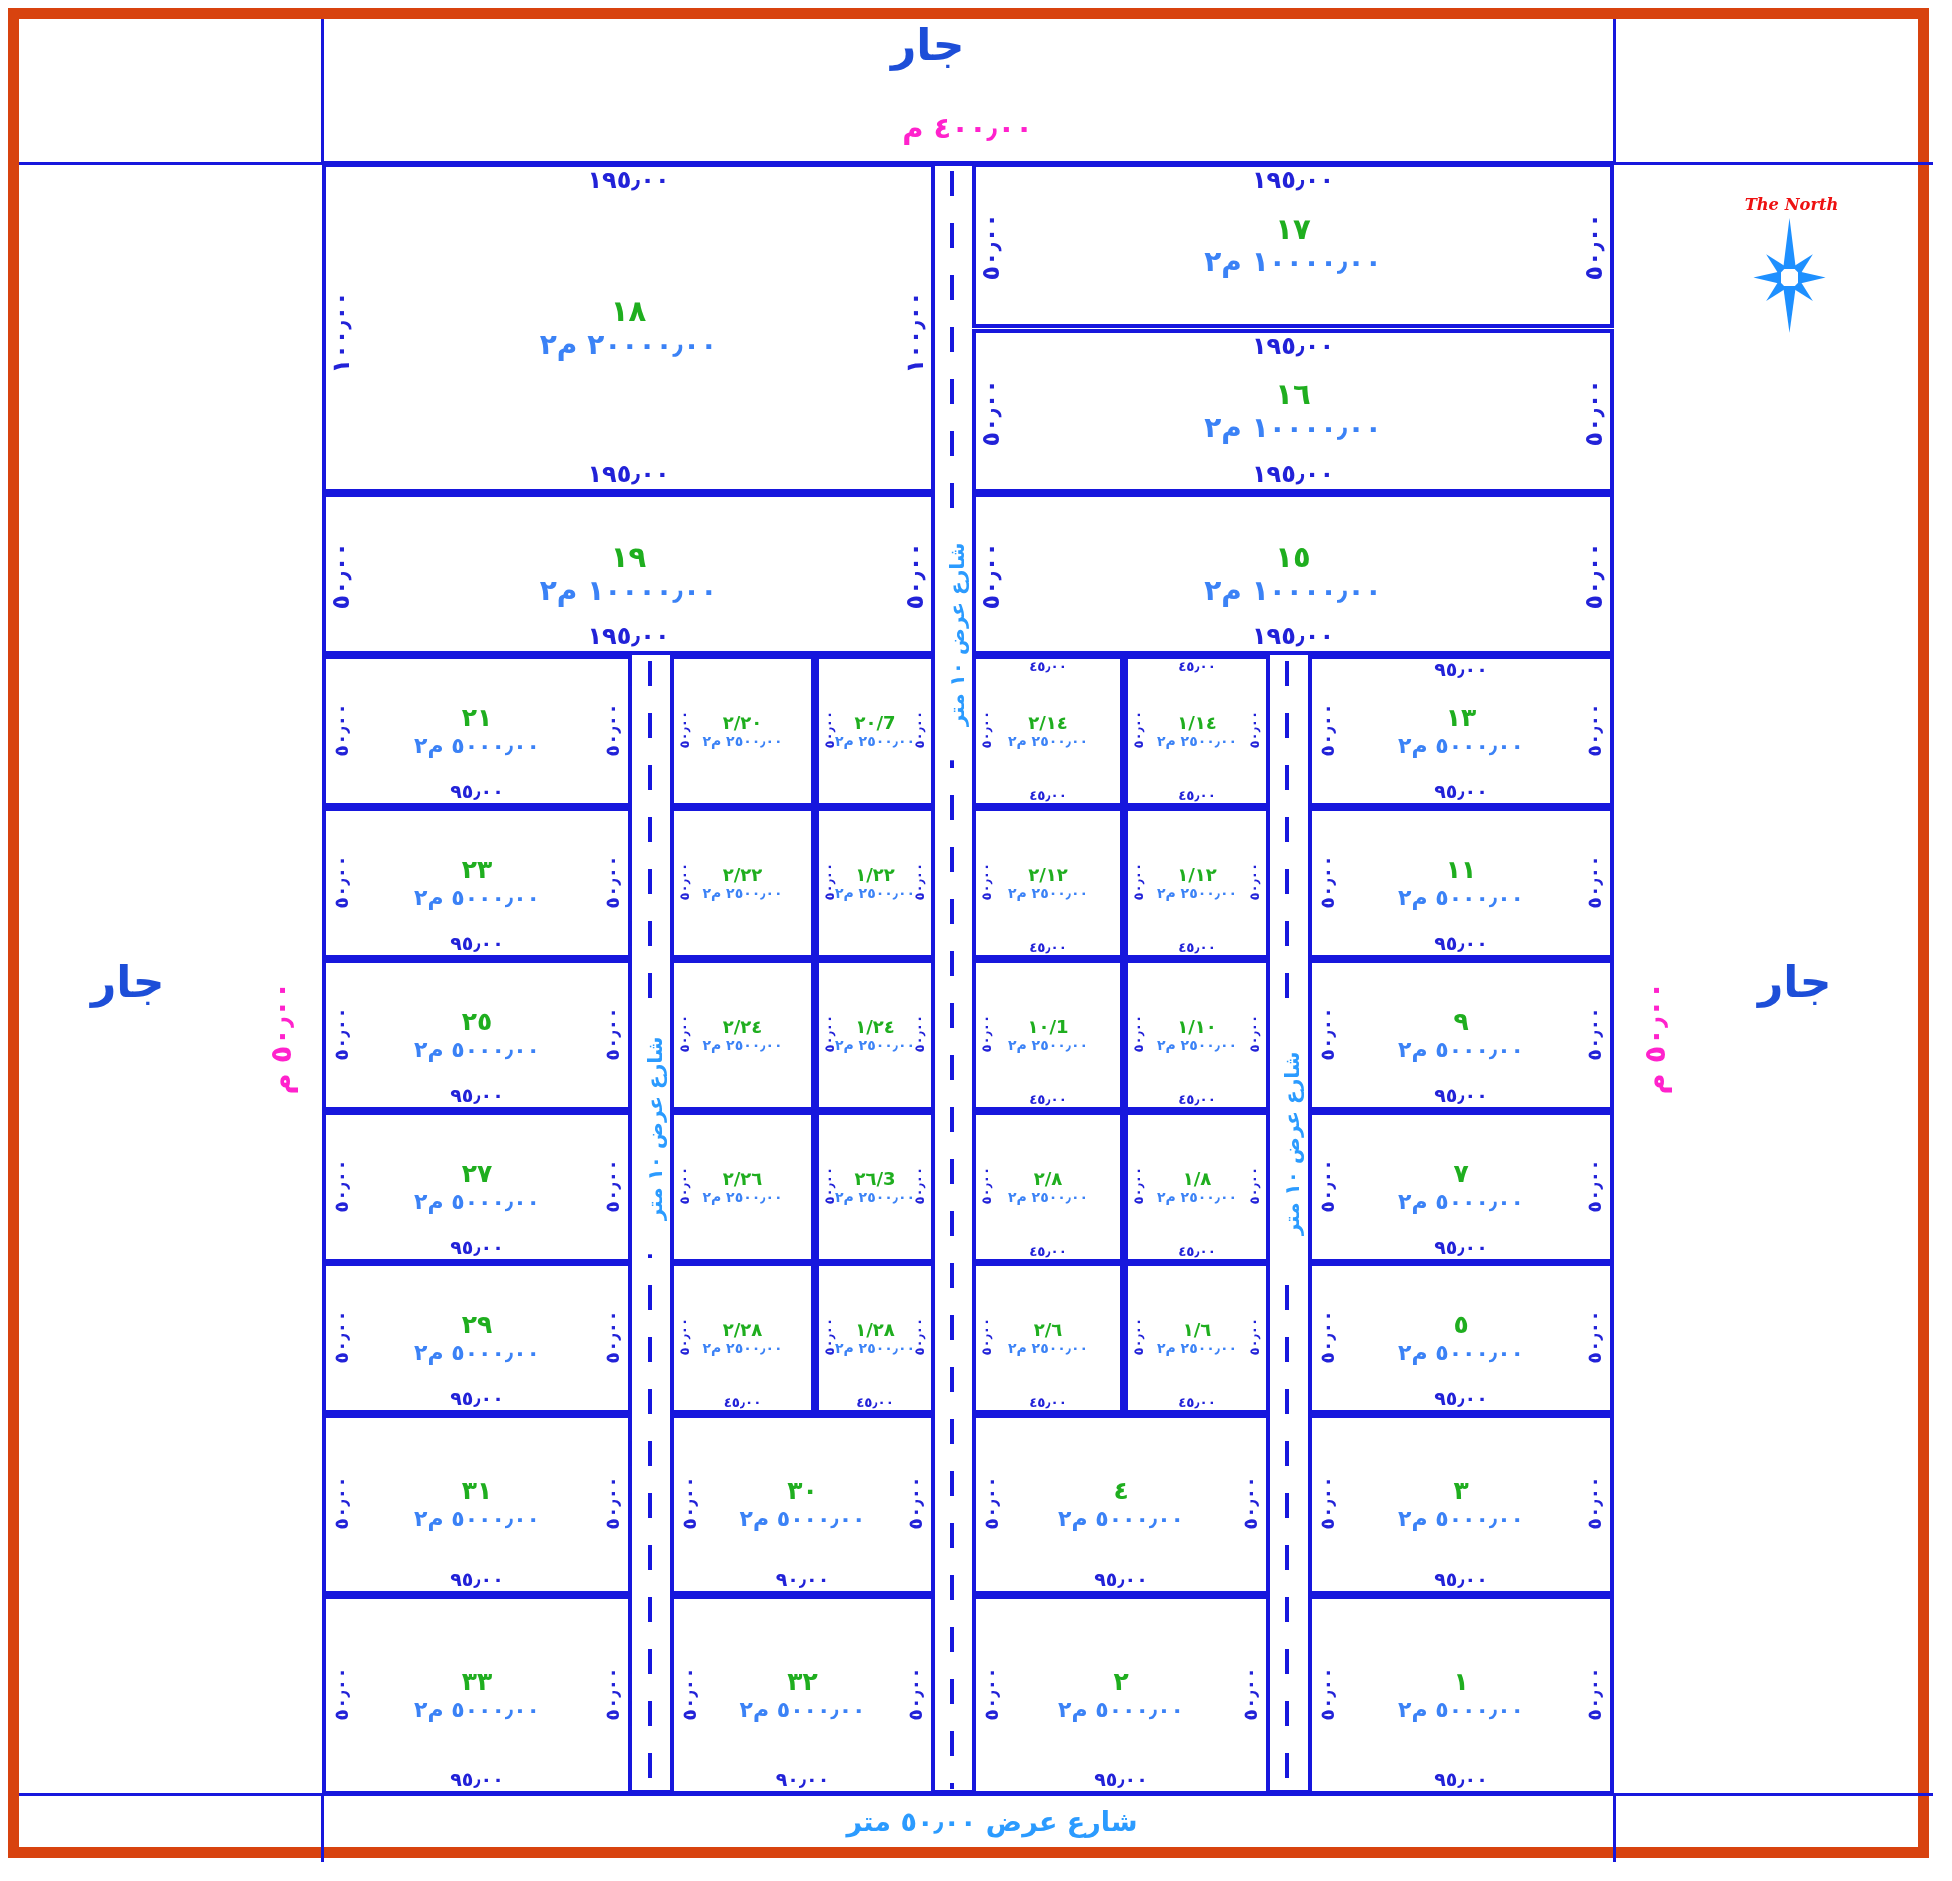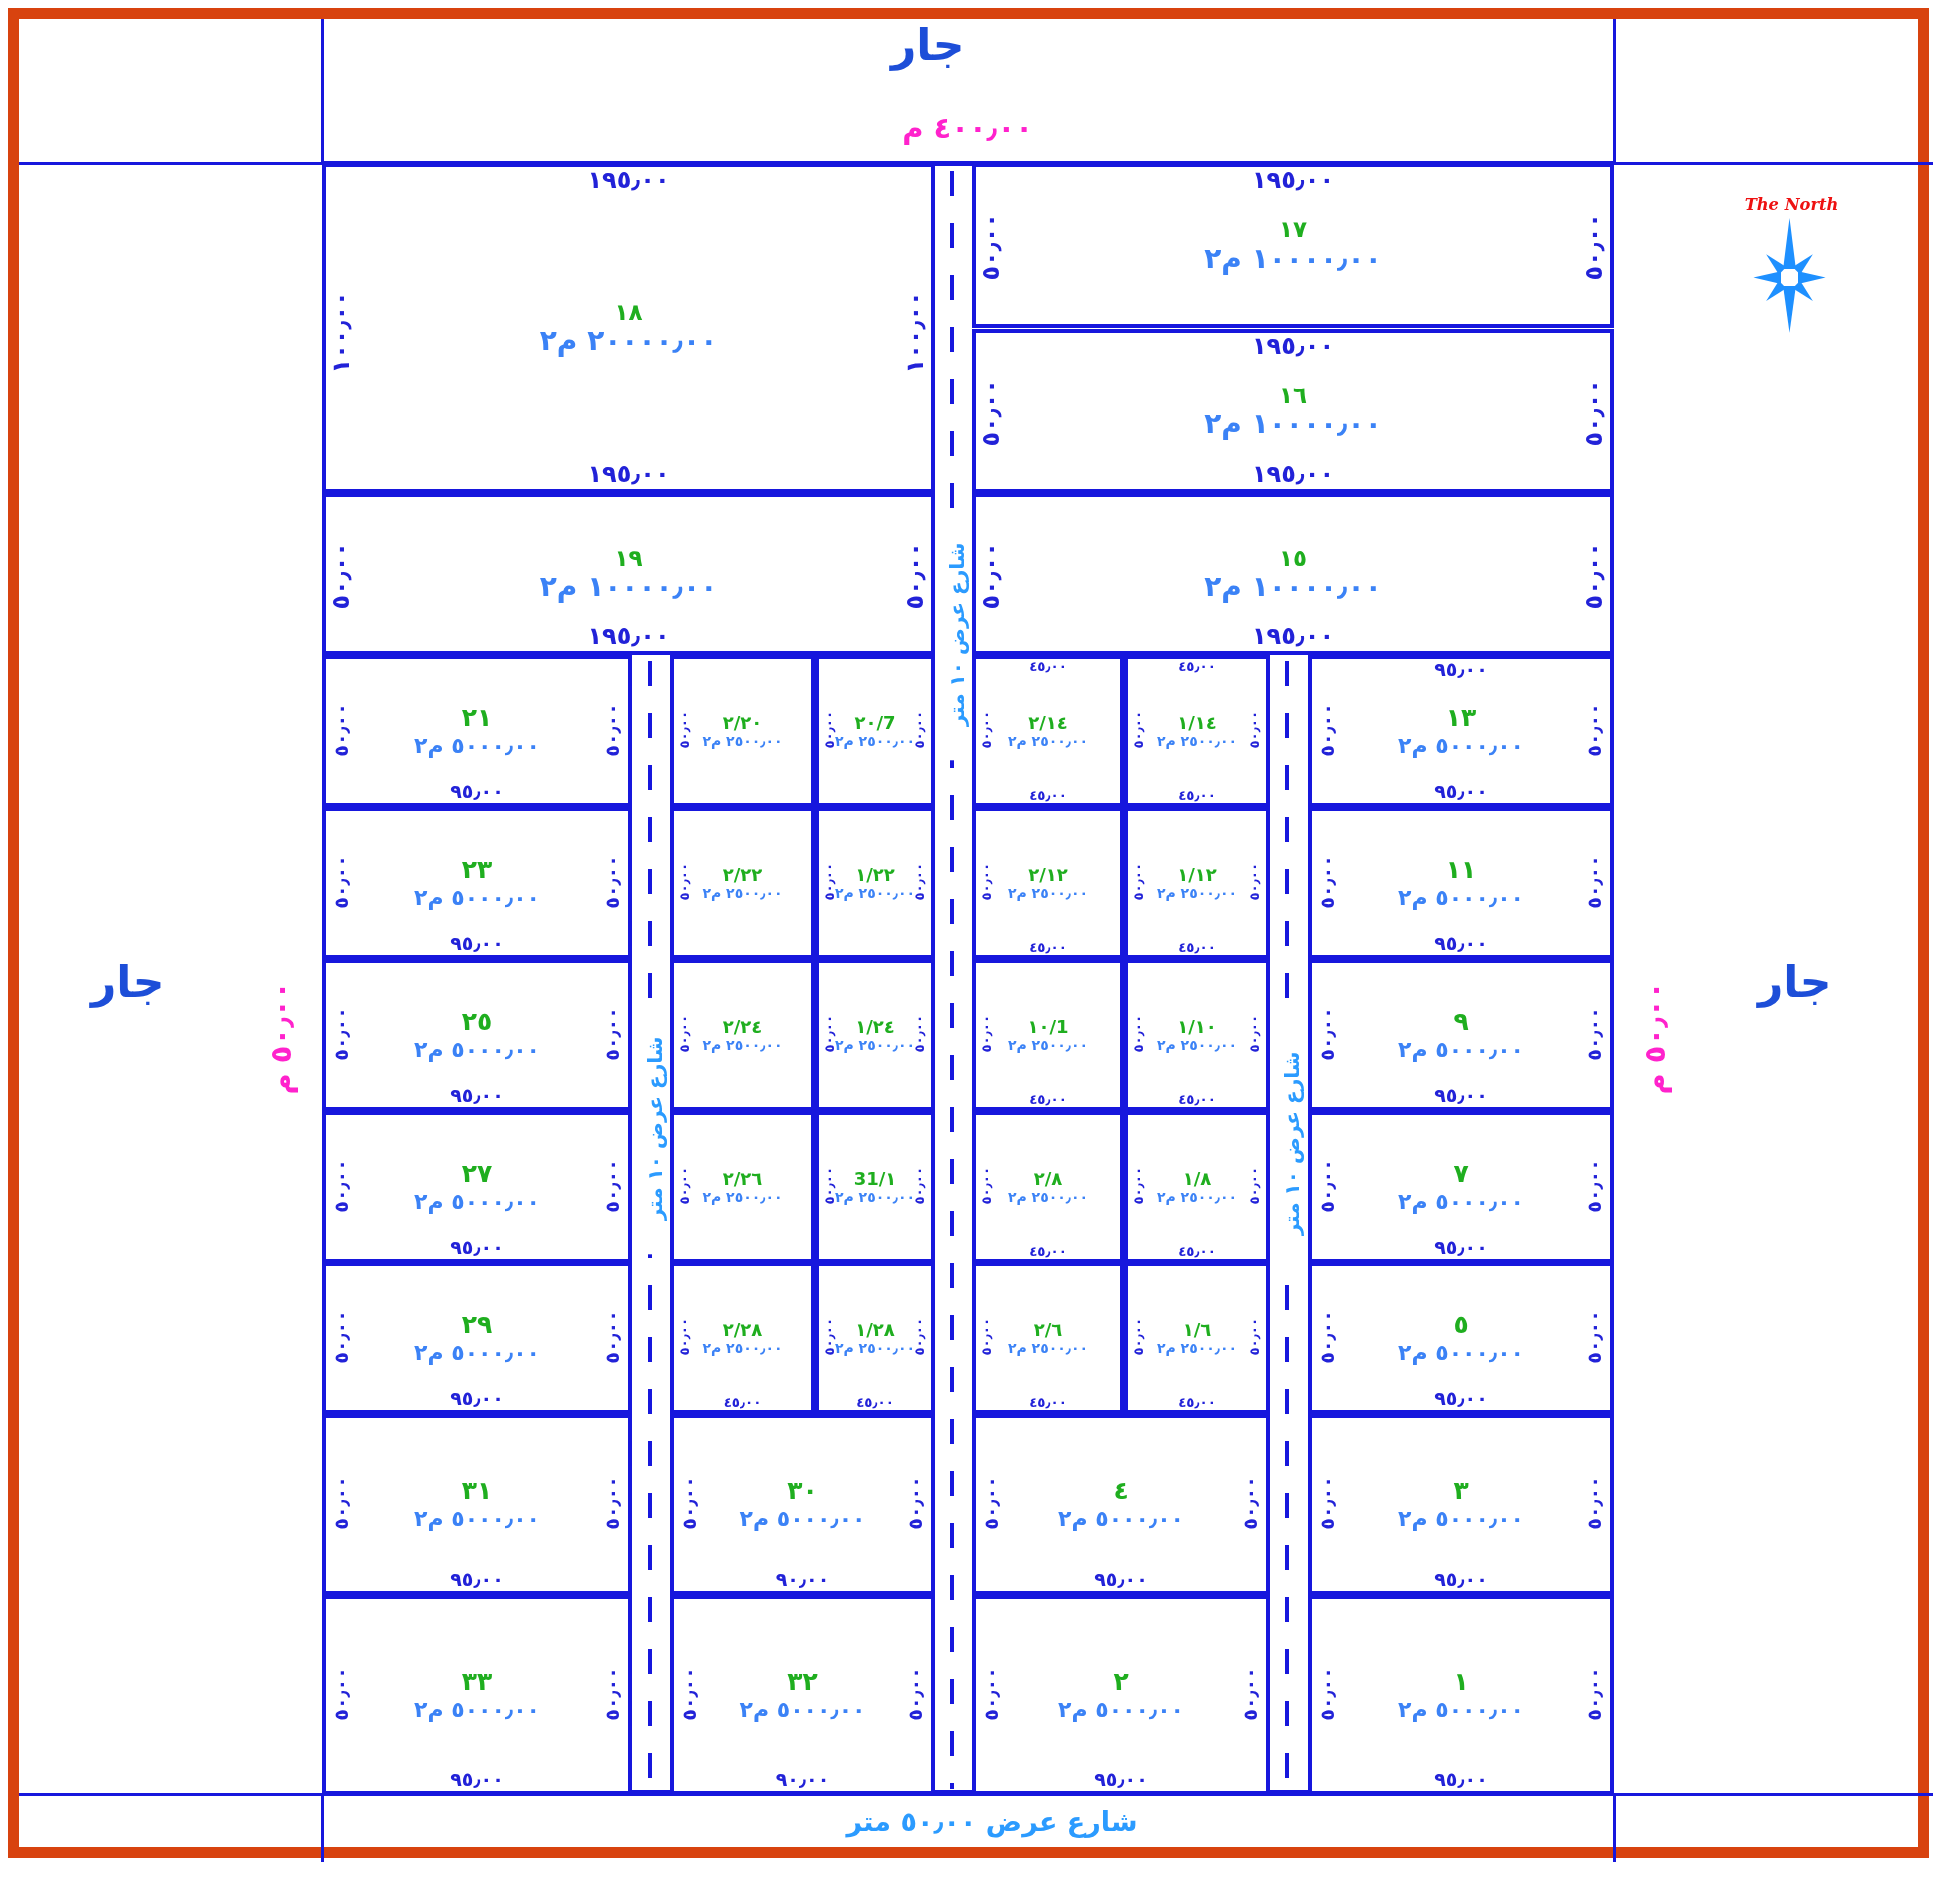--- a/index.html
+++ b/index.html
@@ -17,21 +17,21 @@
         direction:rtl;line-height:1.15}
   .p-num{color:#1fae1f}
   .p-area{color:#3b82f6;white-space:nowrap}
   .p-dim{position:absolute;color:#2222d8;white-space:nowrap}
   .p-top{top:0px;left:0;right:0;text-align:center}
   .p-bottom{bottom:0px;left:0;right:0;text-align:center}
   .p-side{top:50%;width:77px;text-align:center;transform:rotate(-90deg);margin-top:-12.5px}
   .p-left{left:-23px}
   .p-right{right:-23px}
 
-  .lg .p-num{font-size:23px}.lg .p-area{font-size:28px}.lg .p-dim{font-size:24px}
+  .lg .p-num{font-size:29px}.lg .p-area{font-size:28px}.lg .p-dim{font-size:24px}
   .md .p-num{font-size:25px}.md .p-area{font-size:22px}.md .p-dim{font-size:19px}
   .sm .p-num{font-size:18px}.sm .p-area{font-size:14px}.sm .p-dim{font-size:13.4px}
   .sm .p-side{width:58px;margin-top:-8.6px}
   .sm .p-left{left:-18px}.sm .p-right{right:-18px}
 
   
   .street-line{position:absolute;width:3.8px;
      background:repeating-linear-gradient(to bottom,#1717dd 0 25px,transparent 25px 52px)}
   .street-label{position:absolute;color:#2b9bff;font-size:20px;white-space:nowrap;
      transform:rotate(-90deg);background:#fff;padding:0 5.8px;direction:rtl;
@@ -256,21 +256,21 @@
       <div class="p-area">٥٠٠٠٫٠٠ م٢</div>
     </div>
     <div class="plot sm" dir="rtl" style="left: 670px; top: 1111px; width: 145px; height: 152px;">
       <div class="p-dim p-side p-left">٥٠٫٠٠</div>
       <div class="p-num">٢/٢٦</div>
       <div class="p-area">٢٥٠٠٫٠٠ م٢</div>
     </div>
     <div class="plot sm" dir="rtl" style="left: 815px; top: 1111px; width: 120px; height: 152px;">
       <div class="p-dim p-side p-left">٥٠٫٠٠</div>
       <div class="p-dim p-side p-right">٥٠٫٠٠</div>
-      <div class="p-num">١/31</div>
+      <div class="p-num">3/٢٦</div>
       <div class="p-area">٢٥٠٠٫٠٠ م٢</div>
     </div>
     <div class="plot sm" dir="rtl" style="left: 972px; top: 1111px; width: 152px; height: 152px;">
       <div class="p-dim p-bottom">٤٥٫٠٠</div>
       <div class="p-dim p-side p-left">٥٠٫٠٠</div>
       <div class="p-num">٢/٨</div>
       <div class="p-area">٢٥٠٠٫٠٠ م٢</div>
     </div>
     <div class="plot sm" dir="rtl" style="left: 1124px; top: 1111px; width: 146px; height: 152px;">
       <div class="p-dim p-bottom">٤٥٫٠٠</div>

